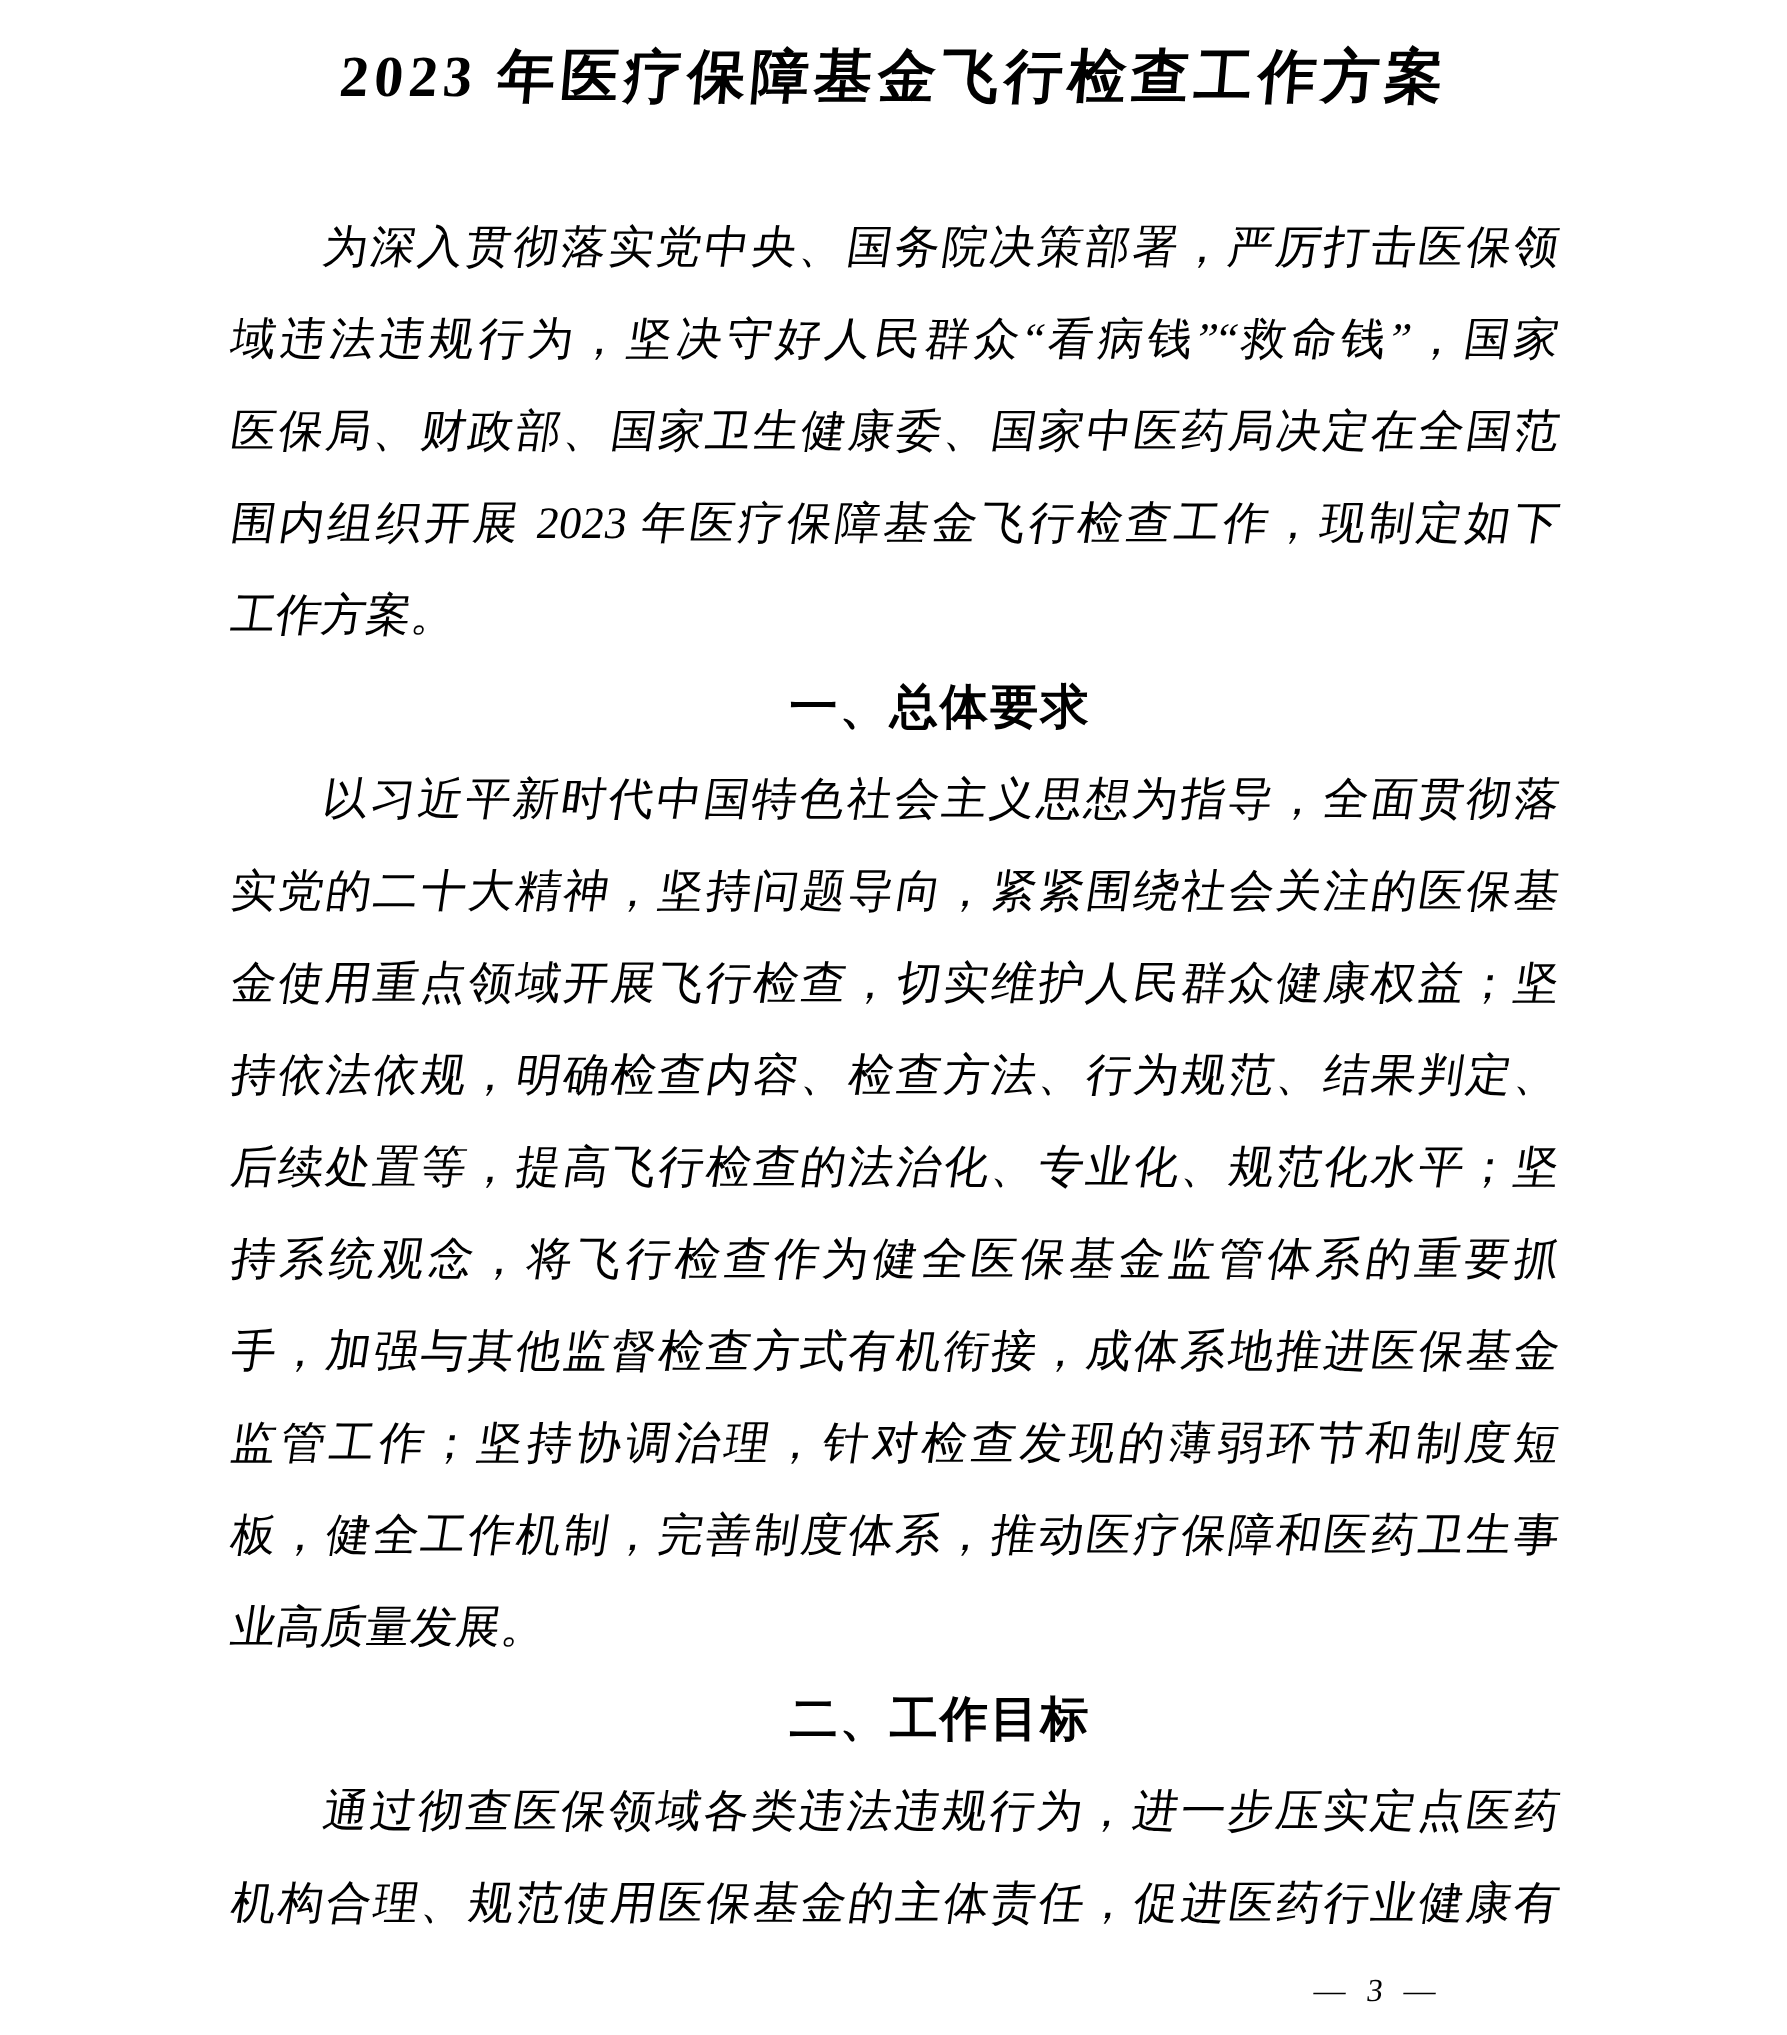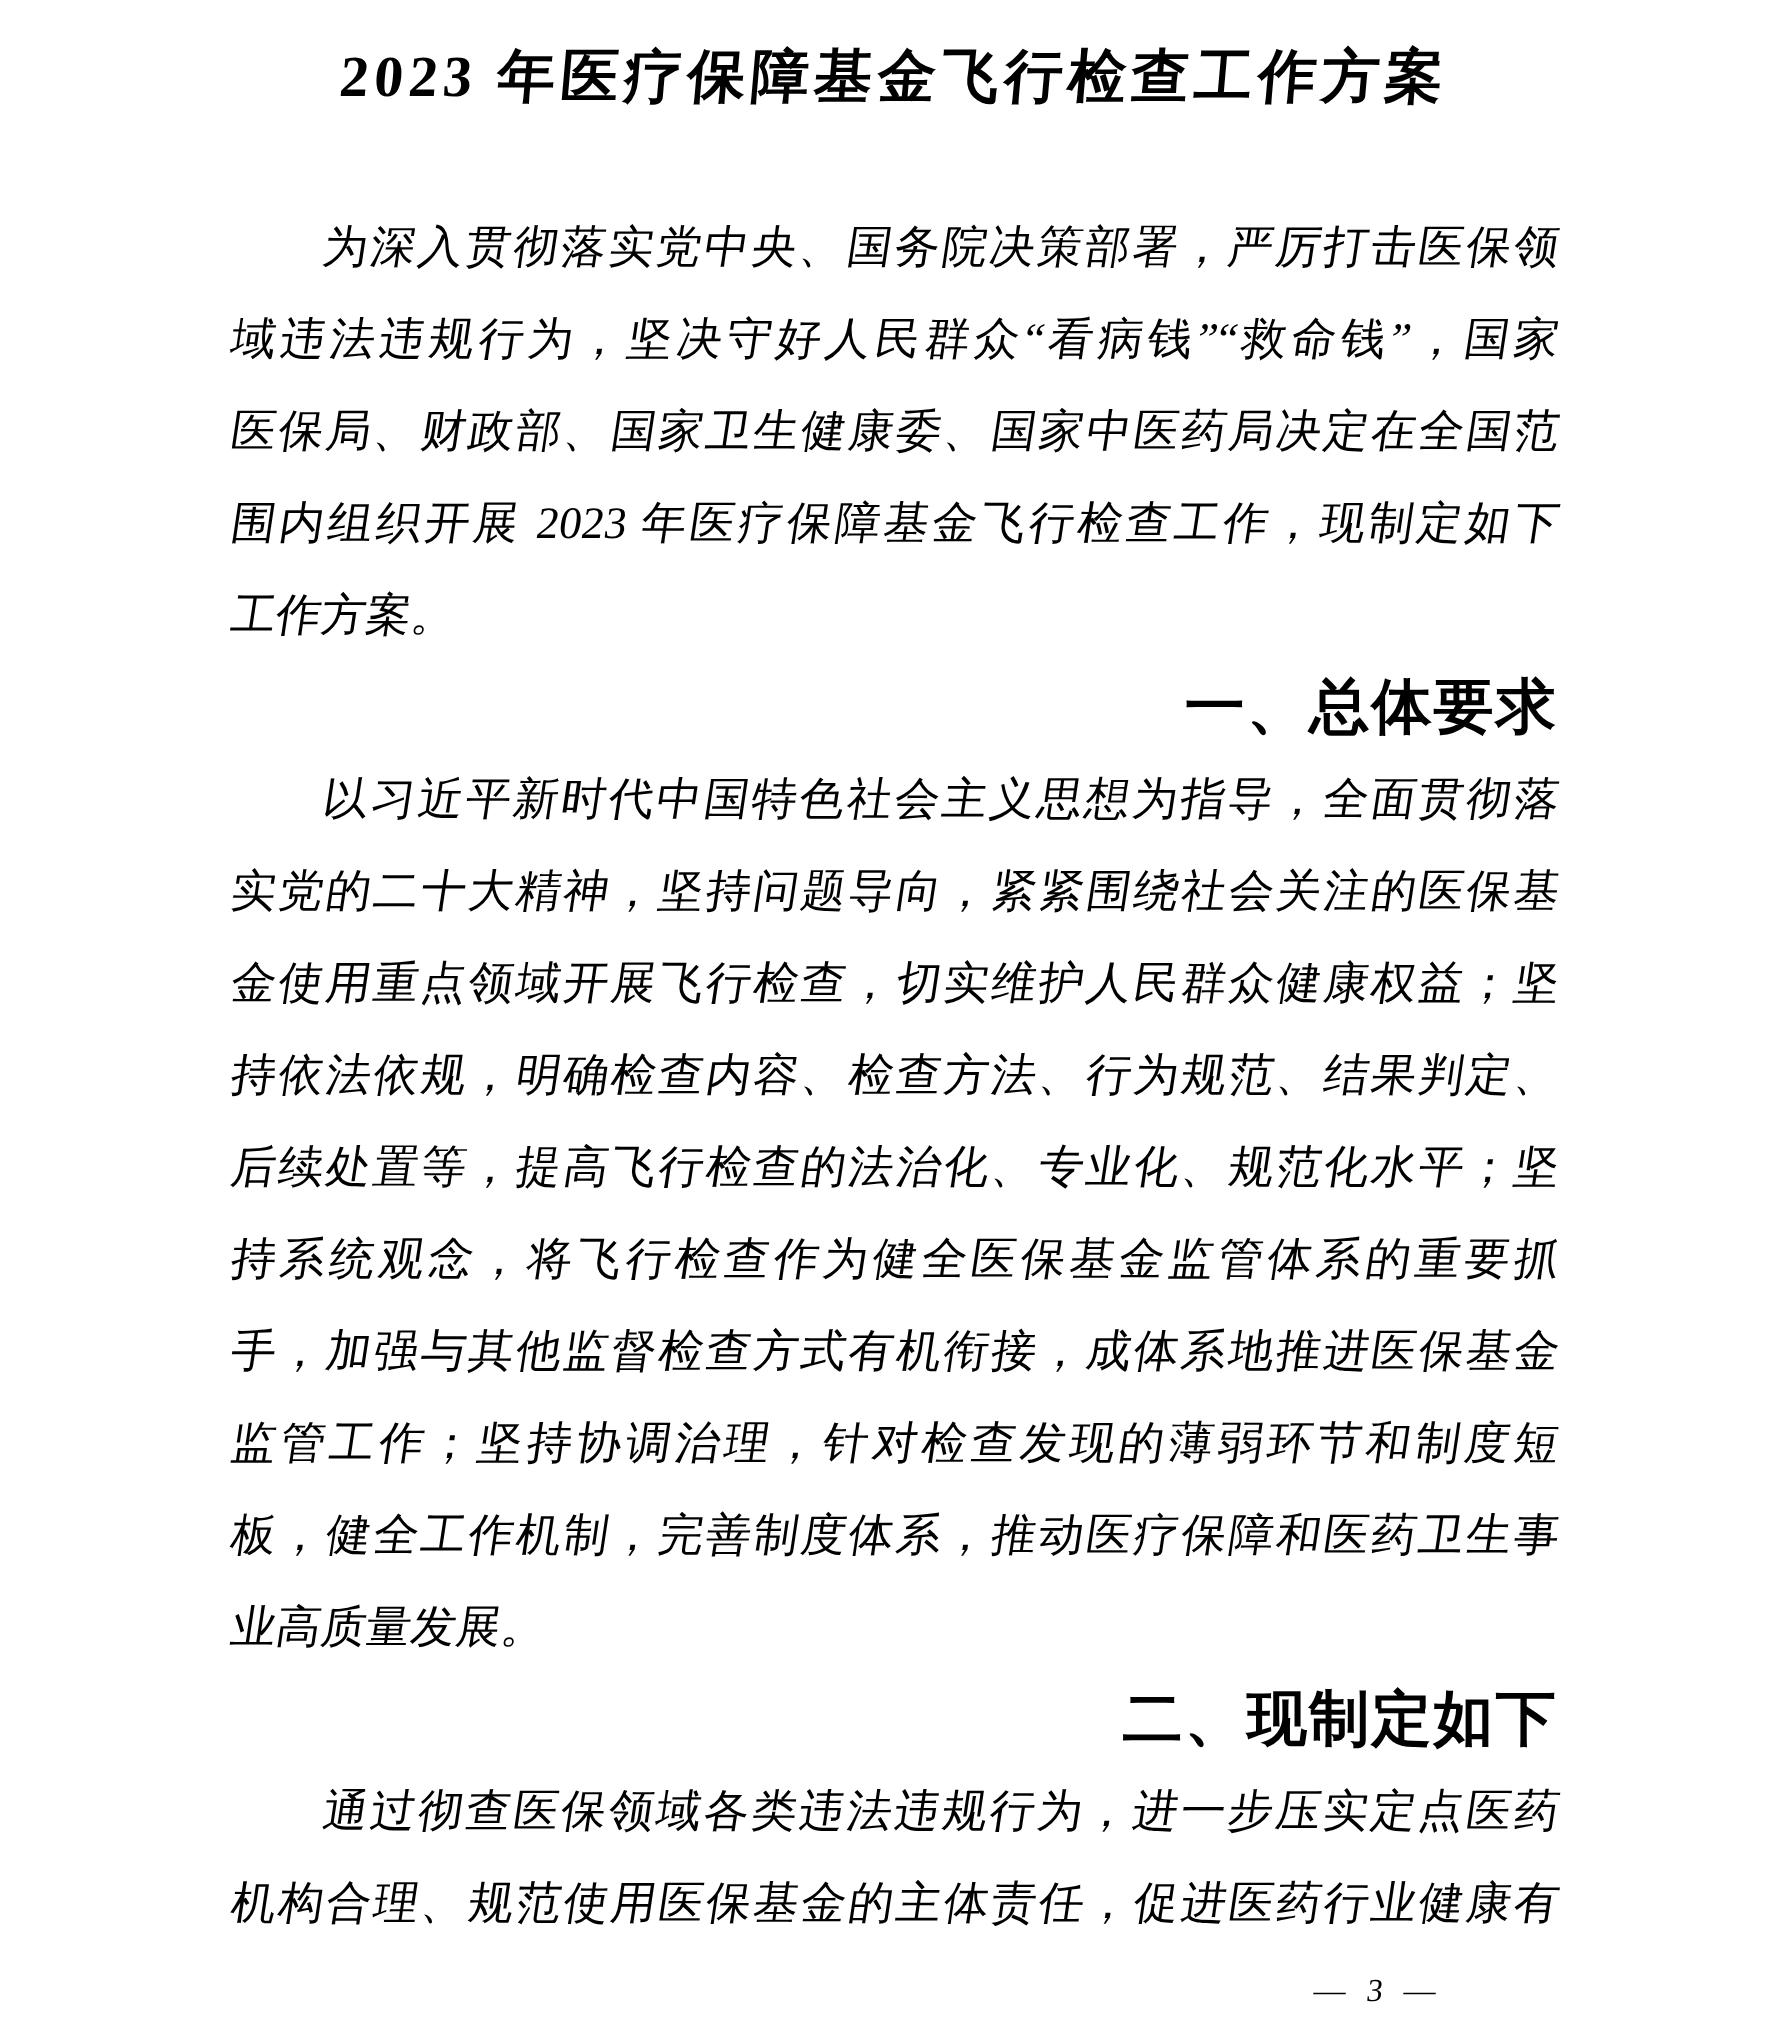--- a/index.html
+++ b/index.html
@@ -60,26 +60,26 @@
   }
   .line.body.end {
     text-align: left;
     text-align-last: left;
   }
   .line.body.indent {
     text-indent: 92px;
   }
   
   .line.heading {
-    font-size: 60px;
+    font-size: 48px;
     font-weight: bold;
     font-family: "Liberation Sans", sans-serif;
     padding-left: 92px;
     letter-spacing: 2.2px;
-    text-align: right;
+    text-align: center;
   }
   
   .page-number {
     position: absolute;
     left: 1314px;
     top: 1972px;
     font-size: 32px;
     letter-spacing: 6.5px;
     font-family: "Liberation Serif", serif;
     transform: skewX(-8deg);
@@ -103,21 +103,21 @@
       <div class="line body indent">以习近平新时代中国特色社会主义思想为指导，全面贯彻落</div>
       <div class="line body">实党的二十大精神，坚持问题导向，紧紧围绕社会关注的医保基</div>
       <div class="line body">金使用重点领域开展飞行检查，切实维护人民群众健康权益；坚</div>
       <div class="line body">持依法依规，明确检查内容、检查方法、行为规范、结果判定、</div>
       <div class="line body">后续处置等，提高飞行检查的法治化、专业化、规范化水平；坚</div>
       <div class="line body">持系统观念，将飞行检查作为健全医保基金监管体系的重要抓</div>
       <div class="line body">手，加强与其他监督检查方式有机衔接，成体系地推进医保基金</div>
       <div class="line body">监管工作；坚持协调治理，针对检查发现的薄弱环节和制度短</div>
       <div class="line body">板，健全工作机制，完善制度体系，推动医疗保障和医药卫生事</div>
       <div class="line body end">业高质量发展。</div>
-      <div class="line heading">二、现制定如下</div>
+      <div class="line heading">二、工作目标</div>
       <div class="line body indent">通过彻查医保领域各类违法违规行为，进一步压实定点医药</div>
       <div class="line body">机构合理、规范使用医保基金的主体责任，促进医药行业健康有</div>
     </section>
 
   <footer>
     <span class="page-number">— 3 —</span>
   </footer>
 
 </div>
 

